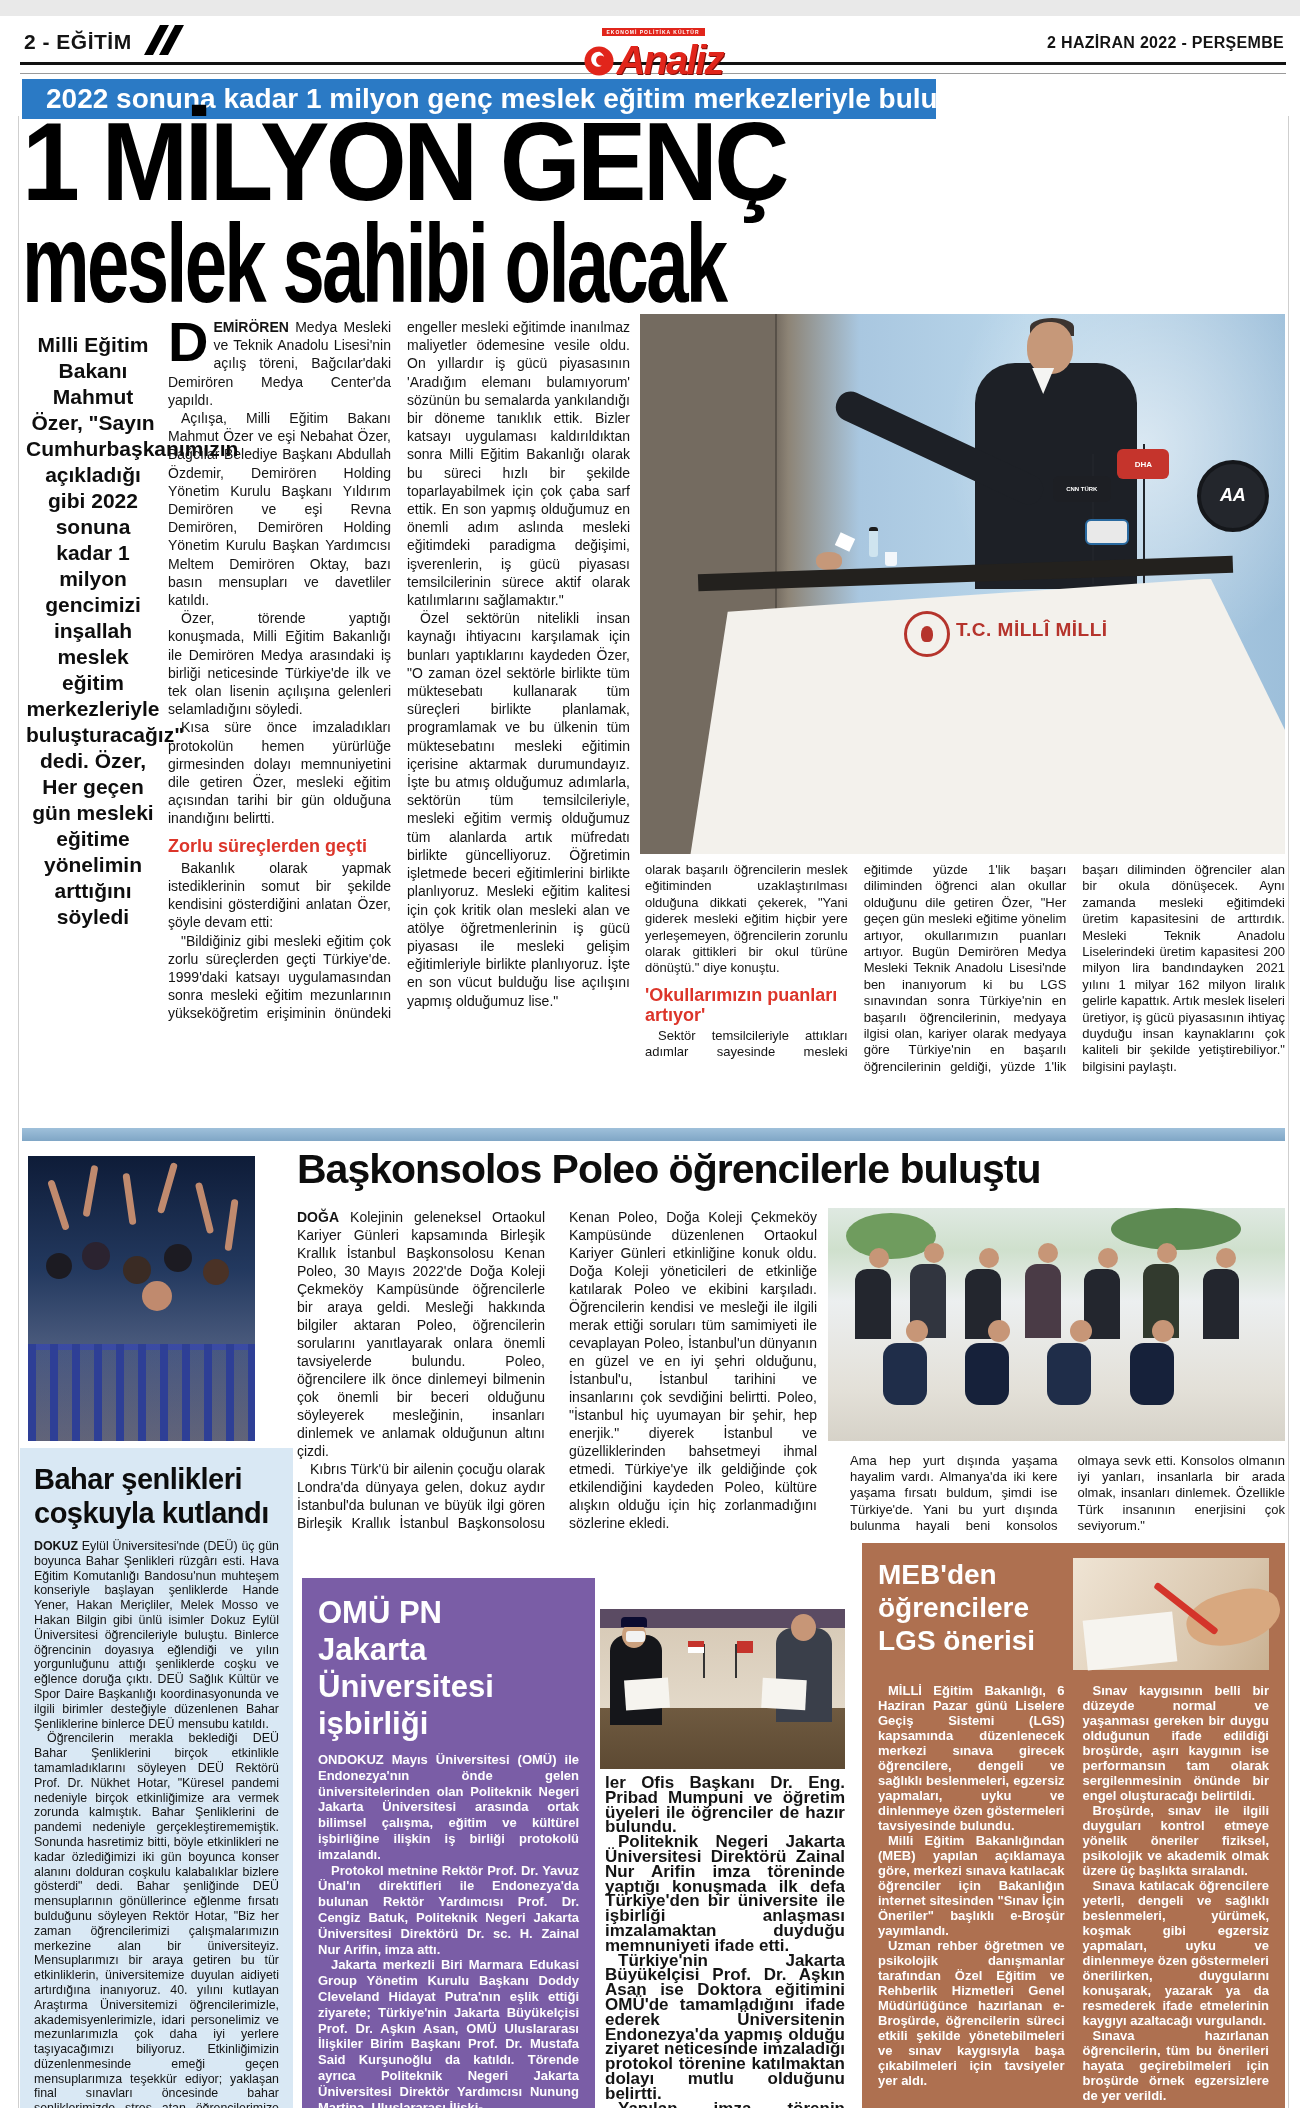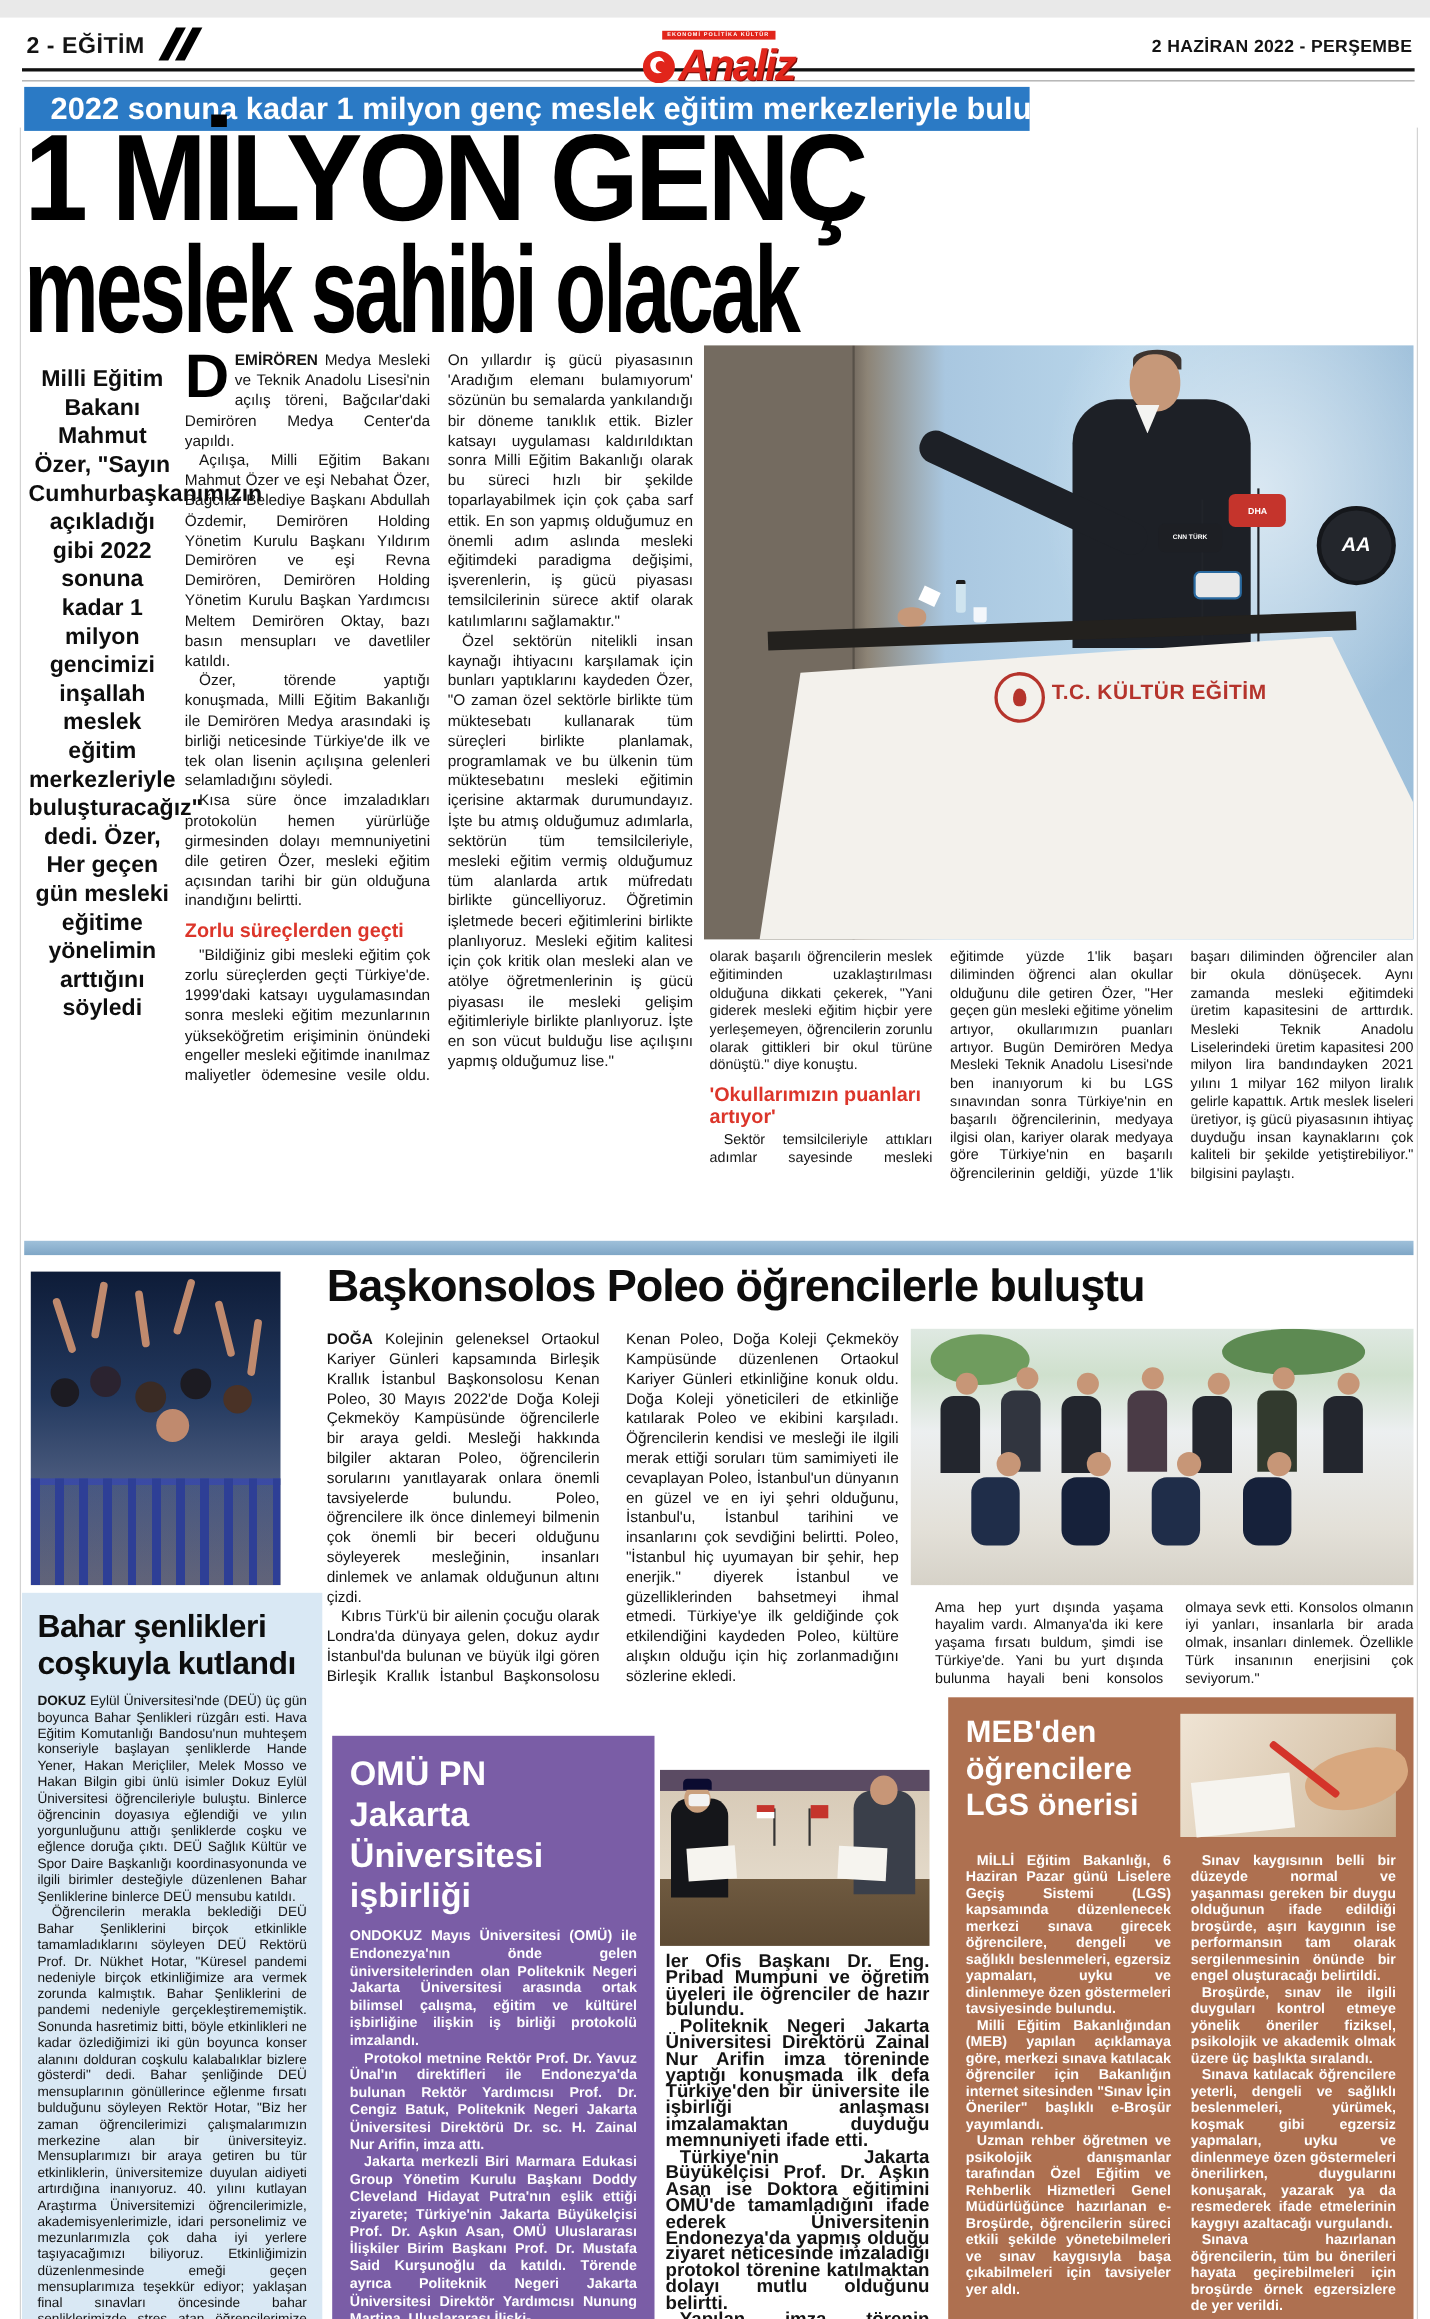--- a/index.html
+++ b/index.html
@@ -128,20 +128,21 @@
   <div class="abs h1a">1 MİLYON GENÇ</div>
   <div class="abs h1b">meslek sahibi olacak</div>
   <div class="abs deck">Milli Eğitim Bakanı Mahmut Özer, "Sayın Cumhurbaşkanımızın açıkladığı gibi 2022 sonuna kadar 1 milyon gencimizi inşallah meslek eğitim merkezleriyle buluşturacağız" dedi. Özer, Her geçen gün mesleki eğitime yönelimin arttığını söyledi</div>
 
   <div class="abs body-a cols">
     <p class="np nofi"><span class="dropcap">D</span><span class="lead-in">EMİRÖREN</span><span> Medya Mesleki ve Teknik Anadolu Lisesi'nin açılış töreni, Bağcılar'daki Demirören Medya Center'da yapıldı.</span></p>
     <p class="np">Açılışa, Milli Eğitim Bakanı Mahmut Özer ve eşi Nebahat Özer, Bağcılar Belediye Başkanı Abdullah Özdemir, Demirören Holding Yönetim Kurulu Başkanı Yıldırım Demirören ve eşi Revna Demirören, Demirören Holding Yönetim Kurulu Başkan Yardımcısı Meltem Demirören Oktay, bazı basın mensupları ve davetliler katıldı.</p>
     <p class="np">Özer, törende yaptığı konuşmada, Milli Eğitim Bakanlığı ile Demirören Medya arasındaki iş birliği neticesinde Türkiye'de ilk ve tek olan lisenin açılışına gelenleri selamladığını söyledi.</p>
     <p class="np">Kısa süre önce imzaladıkları protokolün hemen yürürlüğe girmesinden dolayı memnuniyetini dile getiren Özer, mesleki eğitim açısından tarihi bir gün olduğuna inandığını belirtti.</p>
     <p class="sub">Zorlu süreçlerden geçti</p>
+    <p class="np">Bakanlık olarak yapmak istediklerinin somut bir şekilde kendisini gösterdiğini anlatan Özer, şöyle devam etti:</p>
     <p class="np">"Bildiğiniz gibi mesleki eğitim çok zorlu süreçlerden geçti Türkiye'de. 1999'daki katsayı uygulamasından sonra mesleki eğitim mezunlarının yükseköğretim erişiminin önündeki engeller mesleki eğitimde inanılmaz maliyetler ödemesine vesile oldu. On yıllardır iş gücü piyasasının 'Aradığım elemanı bulamıyorum' sözünün bu semalarda yankılandığı bir döneme tanıklık ettik. Bizler katsayı uygulaması kaldırıldıktan sonra Milli Eğitim Bakanlığı olarak bu süreci hızlı bir şekilde toparlayabilmek için çok çaba sarf ettik. En son yapmış olduğumuz en önemli adım aslında mesleki eğitimdeki paradigma değişimi, işverenlerin, iş gücü piyasası temsilcilerinin sürece aktif olarak katılımlarını sağlamaktır."</p>
     <p class="np">Özel sektörün nitelikli insan kaynağı ihtiyacını karşılamak için bunları yaptıklarını kaydeden Özer, "O zaman özel sektörle birlikte tüm müktesebatı kullanarak tüm süreçleri birlikte planlamak, programlamak ve bu ülkenin tüm müktesebatını mesleki eğitimin içerisine aktarmak durumundayız. İşte bu atmış olduğumuz adımlarla, sektörün tüm temsilcileriyle, mesleki eğitim vermiş olduğumuz tüm alanlarda artık müfredatı birlikte güncelliyoruz. Öğretimin işletmede beceri eğitimlerini birlikte planlıyoruz. Mesleki eğitim kalitesi için çok kritik olan mesleki alan ve atölye öğretmenlerinin iş gücü piyasası ile mesleki gelişim eğitimleriyle birlikte planlıyoruz. İşte en son vücut bulduğu lise açılışını yapmış olduğumuz lise."</p>
 
   </div>
 
   <div class="ph main-photo">
     <div class="mp-glow"></div>
     <div class="mp-panel"></div>
     <div class="mp-man"></div>
     <div class="mp-hair"></div>
@@ -162,21 +163,21 @@
     <div class="mp-aa">
         <span>AA</span>
       </div>
     <div class="mp-podium"></div>
     <div class="mp-podium-top"></div>
     <div class="mp-bottle"></div>
     <div class="mp-glass"></div>
     <div class="mp-emblem">
         <span class="mp-emblem-core"></span>
       </div>
-    <div class="mp-podium-label">T.C. KÜLTÜR EĞİTİM</div>
+    <div class="mp-podium-label">T.C. MİLLÎ MİLLİ</div>
   </div>
 
   <div class="abs body-b cols">
     <p class="np nofi">olarak başarılı öğrencilerin meslek eğitiminden uzaklaştırılması olduğuna dikkati çekerek, "Yani giderek mesleki eğitim hiçbir yere yerleşemeyen, öğrencilerin zorunlu olarak gittikleri bir okul türüne dönüştü." diye konuştu.</p>
     <p class="sub">'Okullarımızın puanları artıyor'</p>
     <p class="np">Sektör temsilcileriyle attıkları adımlar sayesinde mesleki eğitimde yüzde 1'lik başarı diliminden öğrenci alan okullar olduğunu dile getiren Özer, "Her geçen gün mesleki eğitime yönelim artıyor, okullarımızın puanları artıyor. Bugün Demirören Medya Mesleki Teknik Anadolu Lisesi'nde ben inanıyorum ki bu LGS sınavından sonra Türkiye'nin en başarılı öğrencilerinin, medyaya ilgisi olan, kariyer olarak medyaya göre Türkiye'nin en başarılı öğrencilerinin geldiği, yüzde 1'lik başarı diliminden öğrenciler alan bir okula dönüşecek. Aynı zamanda mesleki eğitimdeki üretim kapasitesini de arttırdık. Mesleki Teknik Anadolu Liselerindeki üretim kapasitesi 200 milyon lira bandındayken 2021 yılını 1 milyar 162 milyon liralık gelirle kapattık. Artık meslek liseleri üretiyor, iş gücü piyasasının ihtiyaç duyduğu insan kaynaklarını çok kaliteli bir şekilde yetiştirebiliyor." bilgisini paylaştı.</p>
 
   </div>
 
   <div class="abs divider"></div>

